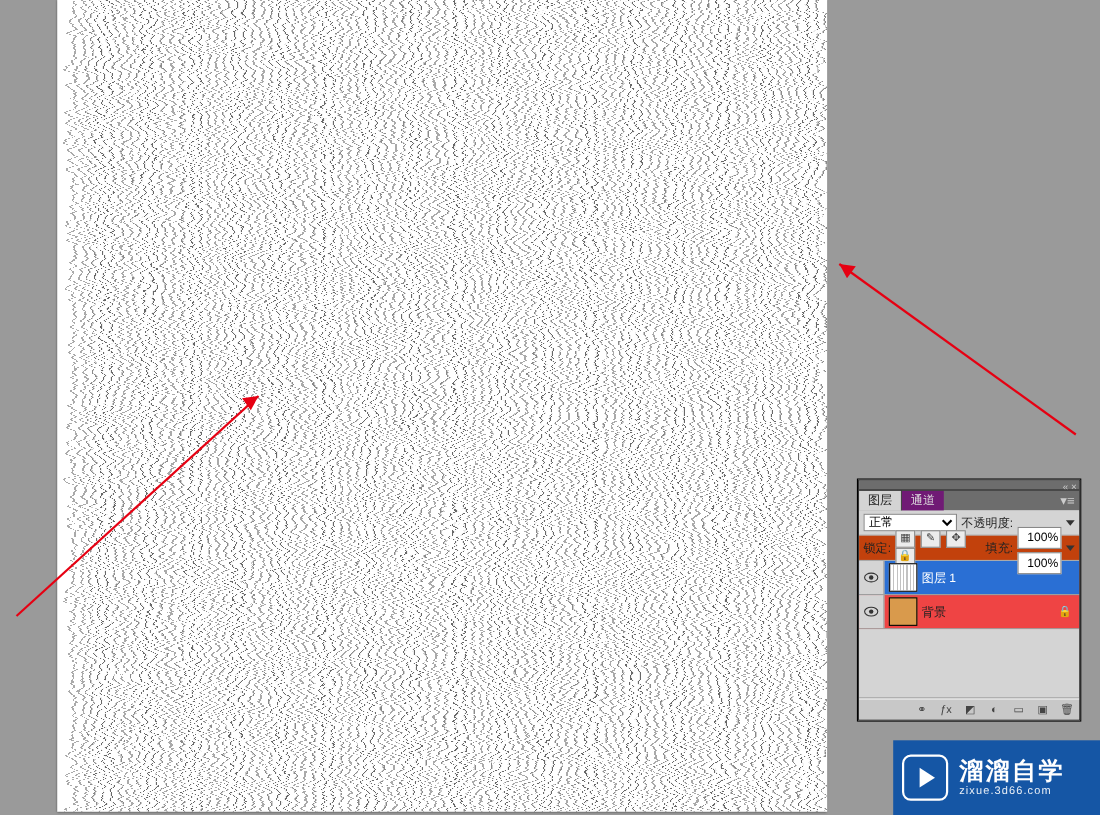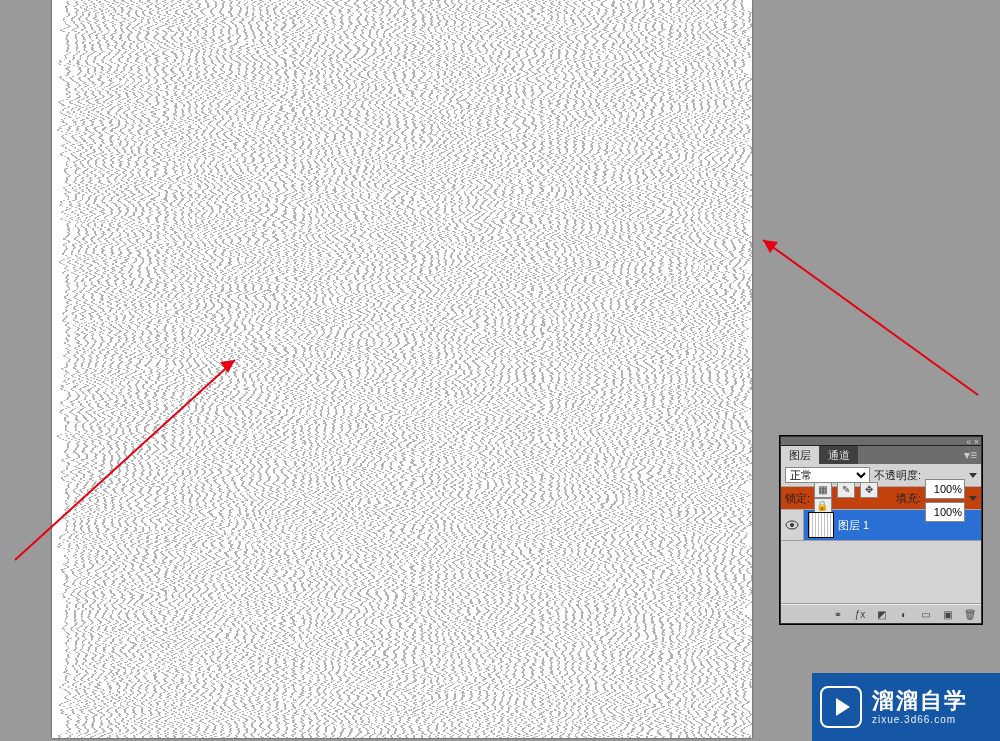--- a/index.html
+++ b/index.html
@@ -74,21 +74,21 @@
     background: #6d6d6d;
     height: 18px;
     align-items: flex-end;
   }
   .lp-tab {
     padding: 2px 8px 2px 8px;
     font-size: 11px;
     color: #ddd;
     height: 14px;
     line-height: 14px;
-    background: #404040;
+    background: #701a75;
   }
   .lp-tab.active {
     background: #d4d4d4;
     color: #222;
     border-top: 1px solid #999;
     border-right: 1px solid #444;
   }
   .lp-tabs .menu {
     margin-left: auto;
     padding: 0 4px;
@@ -401,20 +401,31 @@
     <div class="lp-layer sel">
       <div class="lp-vis">
         <svg viewBox="0 0 14 10">
             <ellipse cx="7" cy="5" rx="6" ry="4" fill="none" stroke="#333"></ellipse>
             <circle cx="7" cy="5" r="2" fill="#333"></circle>
           </svg>
       </div>
       <div class="thumb wood"></div>
       <div class="lp-name">图层 1</div>
     </div>
+    <div class="lp-layer">
+      <div class="lp-vis">
+        <svg viewBox="0 0 14 10">
+            <ellipse cx="7" cy="5" rx="6" ry="4" fill="none" stroke="#333"></ellipse>
+            <circle cx="7" cy="5" r="2" fill="#333"></circle>
+          </svg>
+      </div>
+      <div class="thumb bg"></div>
+      <div class="lp-name">背景</div>
+      <span class="lock-small">🔒</span>
+    </div>
   </div>
 
   <div class="lp-gap"></div>
 
   <div class="lp-footer">
     <span class="spacer"></span>
     <span>⚭</span>
     <span>ƒx</span>
     <span>◩</span>
     <span>◐</span>

